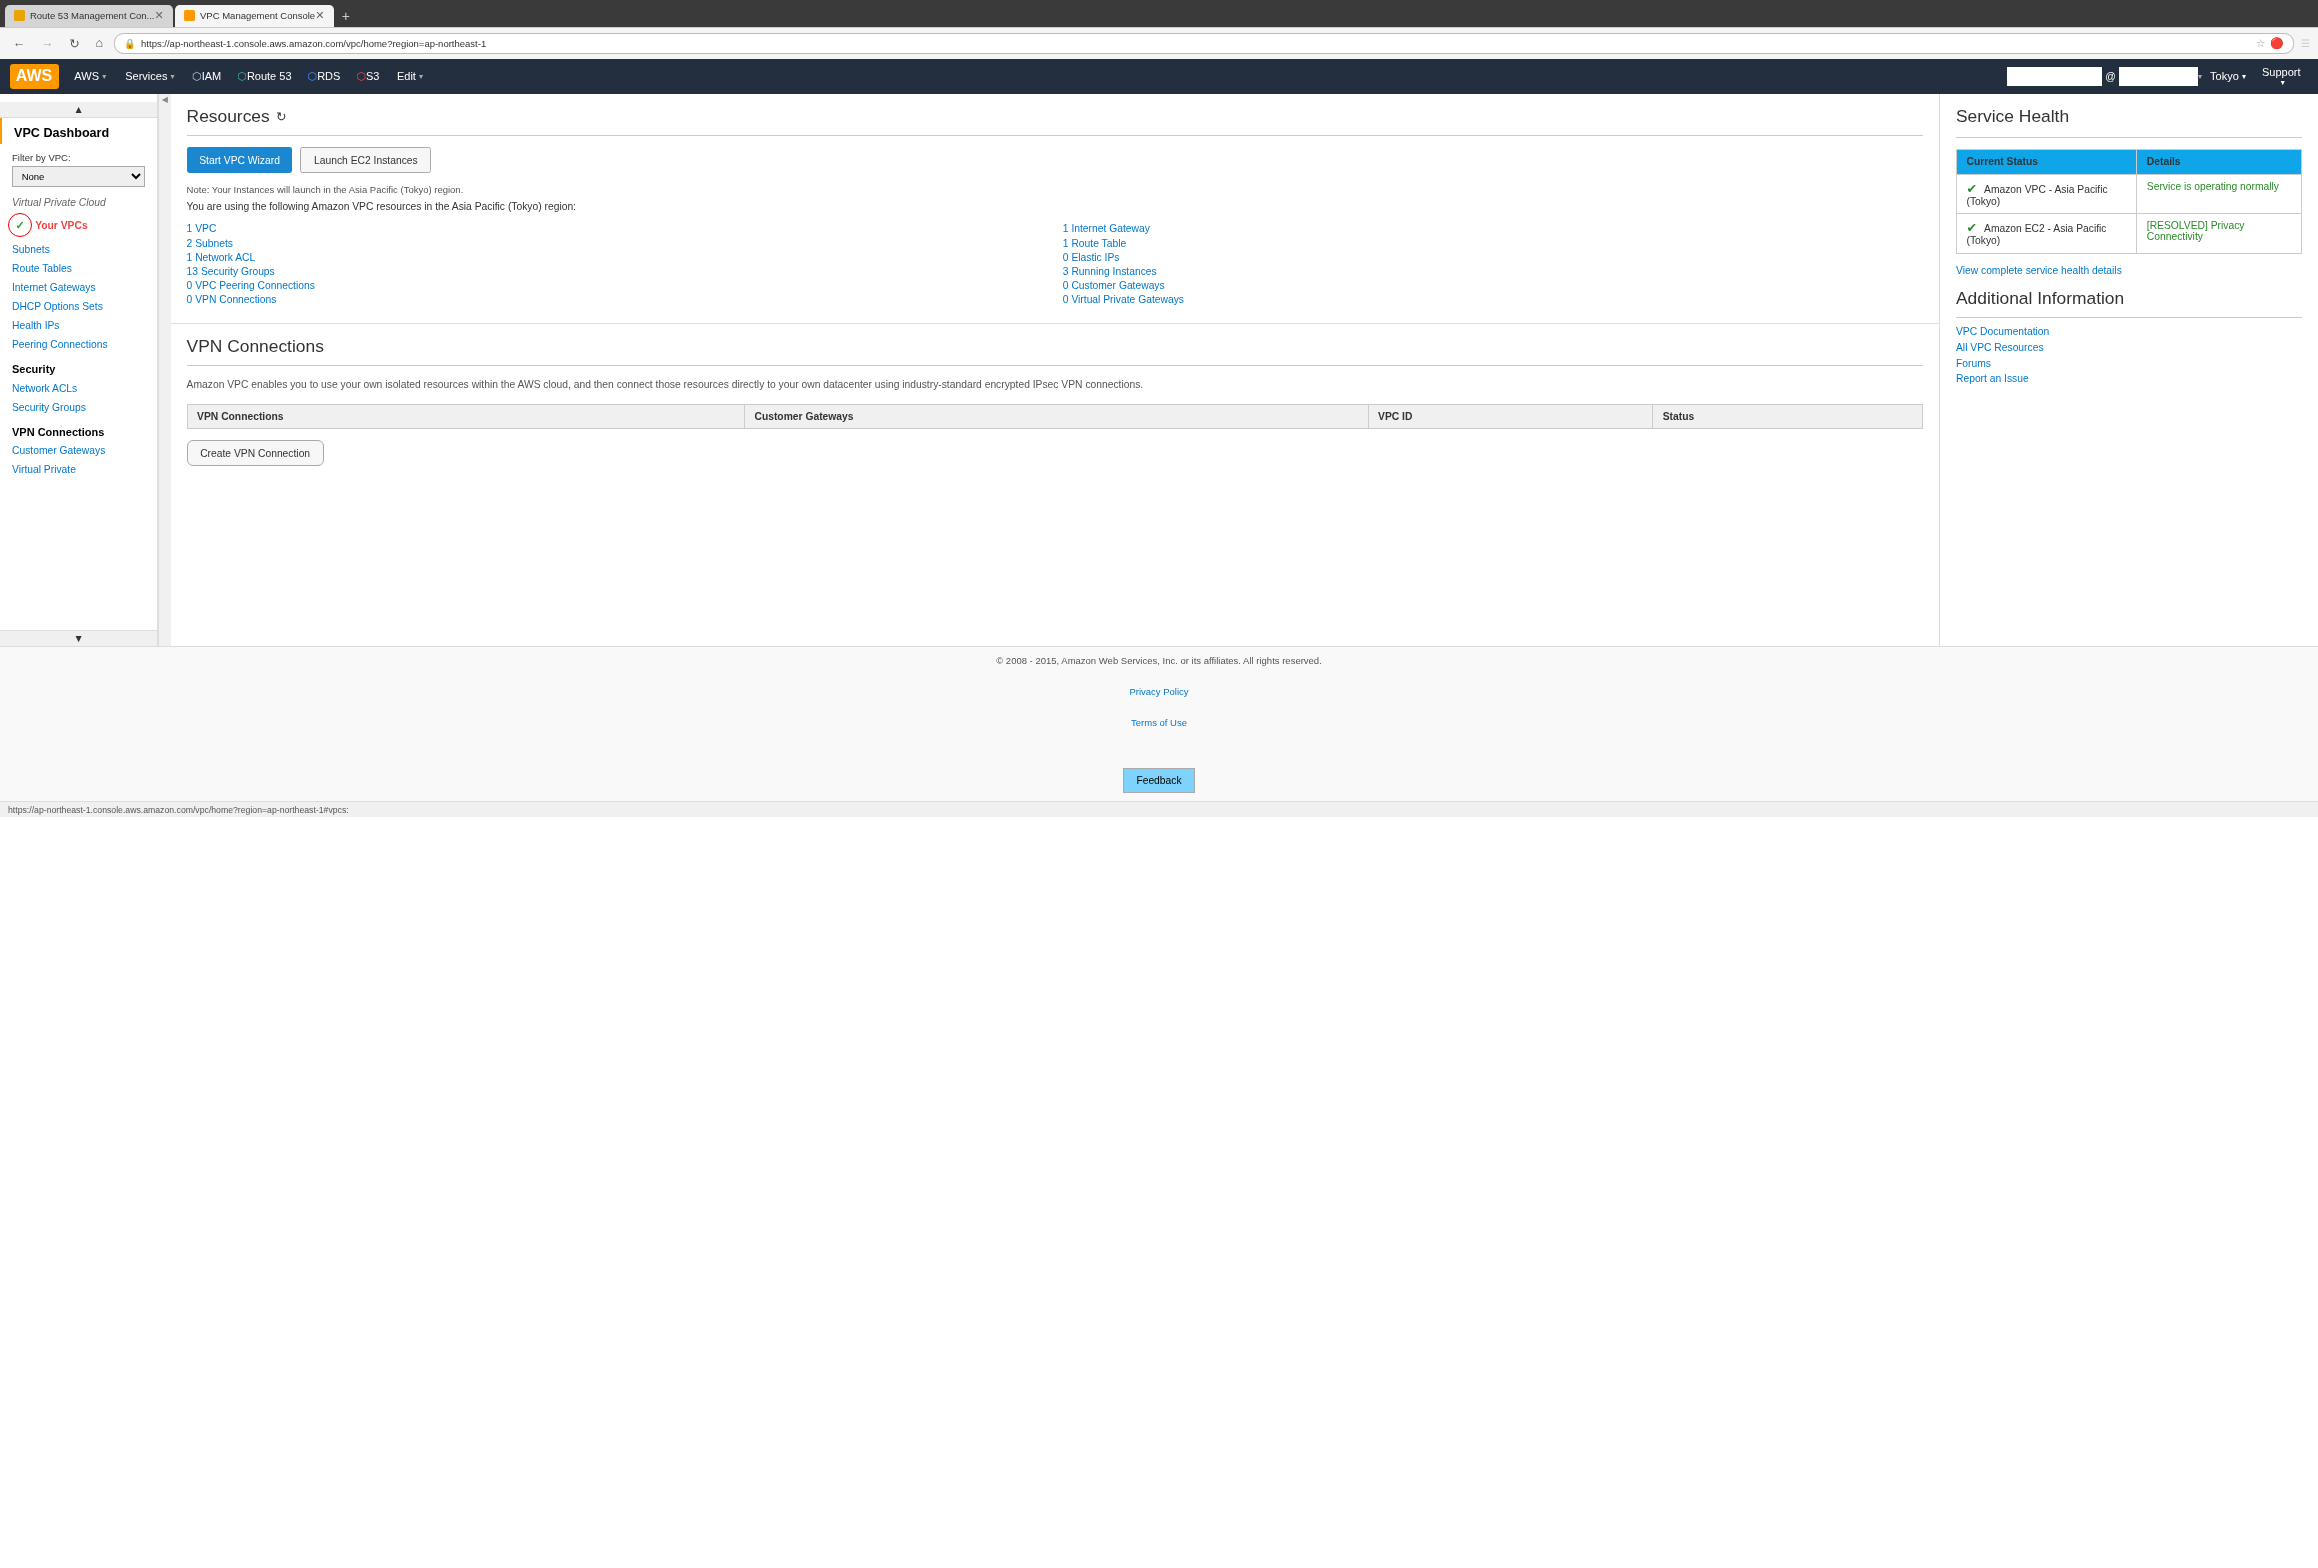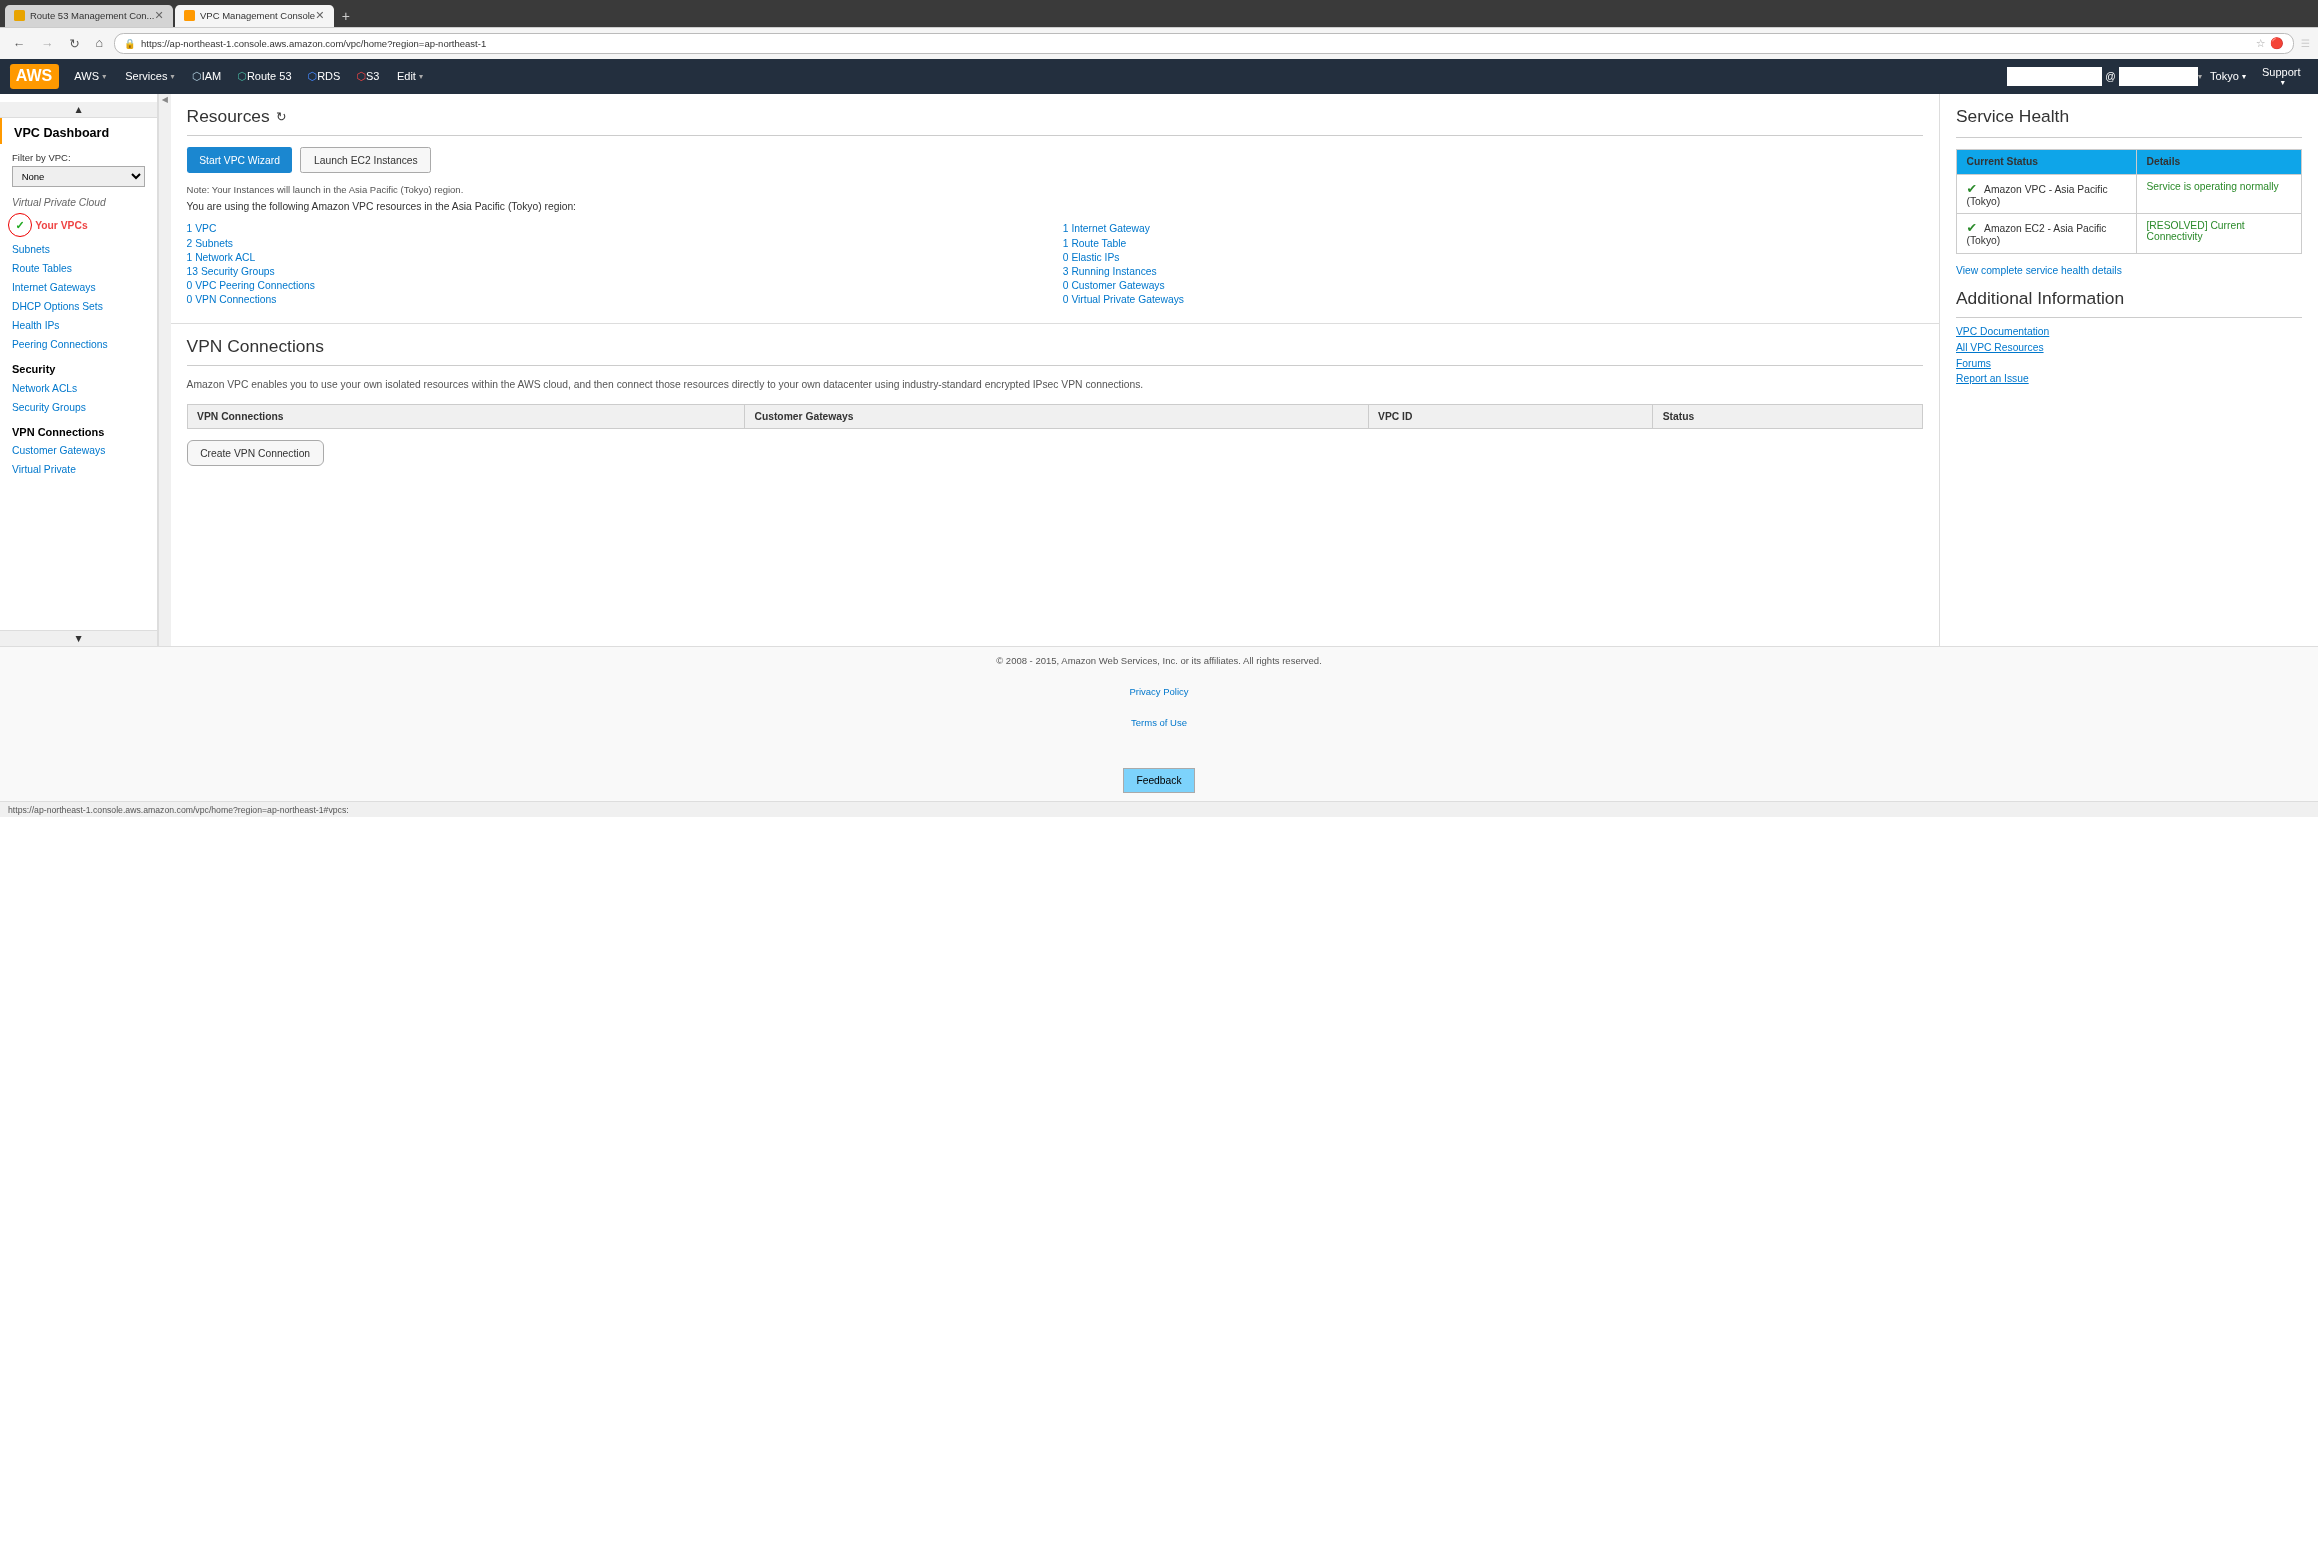--- a/index.html
+++ b/index.html
@@ -94,21 +94,21 @@
     .health-table { width: 100%; border-collapse: collapse; margin-bottom: 11px; }
     .health-table th { background: #0ea5e9; border: 0.8px solid #ccc; padding: 6.3px 9.5px; font-size: 10.3px; text-align: left; }
     .health-table td { border: 0.8px solid #ccc; padding: 6.3px 9.5px; font-size: 10.3px; vertical-align: top; }
     .status-green { color: #2a8a2a; font-size: 12.6px; margin-right: 4.7px; }
     .status-ok { color: #2a8a2a; font-size: 10.3px; }
     .status-resolved { color: #2a8a2a; font-size: 10.3px; }
     .view-health-link { color: #0077cc; font-size: 10.3px; cursor: pointer; }
 
     .additional-info-title { font-size: 17.4px; color: #333; margin-top: 12.6px; margin-bottom: 8px; }
     .additional-divider { border: none; border-top: 0.8px solid #ccc; margin-bottom: 8px; }
-    .info-link { display: block; color: #0077cc; font-size: 10.3px; cursor: pointer; margin-bottom: 4.7px; text-decoration: underline; }
+    .info-link { display: block; color: #0077cc; font-size: 10.3px; cursor: pointer; margin-bottom: 4.7px; }
 
     
     .footer { background: #f9f9f9; border-top: 0.8px solid #ddd; padding: 8px 12.6px; display: flex; align-items: center; gap: 20px; font-size: 9.5px; color: #555; flex-direction: column; }
     .footer-link { color: #0077cc; cursor: pointer; text-decoration: none; }
     .footer-spacer { flex: 1; }
     .feedback-btn { background: #7dd3fc; border: 0.8px solid #aaa; padding: 6.3px 12.6px; font-size: 10.3px; cursor: pointer; }
 
     
     .status-bar { background: #f0f0f0; padding: 2.4px 8px; font-size: 8.7px; color: #555; border-top: 0.8px solid #ddd; }
 
@@ -322,21 +322,21 @@
             <td>
               <span class="status-ok">Service is operating normally</span>
             </td>
           </tr>
           <tr>
             <td>
               <span class="status-green">✔</span>
               Amazon EC2 - Asia Pacific (Tokyo)
             </td>
             <td>
-              <span class="status-resolved">[RESOLVED] Current Connectivity</span>
+              <span class="status-resolved">[RESOLVED] Privacy Connectivity</span>
             </td>
           </tr>
         </tbody>
       </table>
 
       <a class="view-health-link">View complete service health details</a>
 
       <div class="additional-info-title">Additional Information</div>
       <hr class="additional-divider">
 

